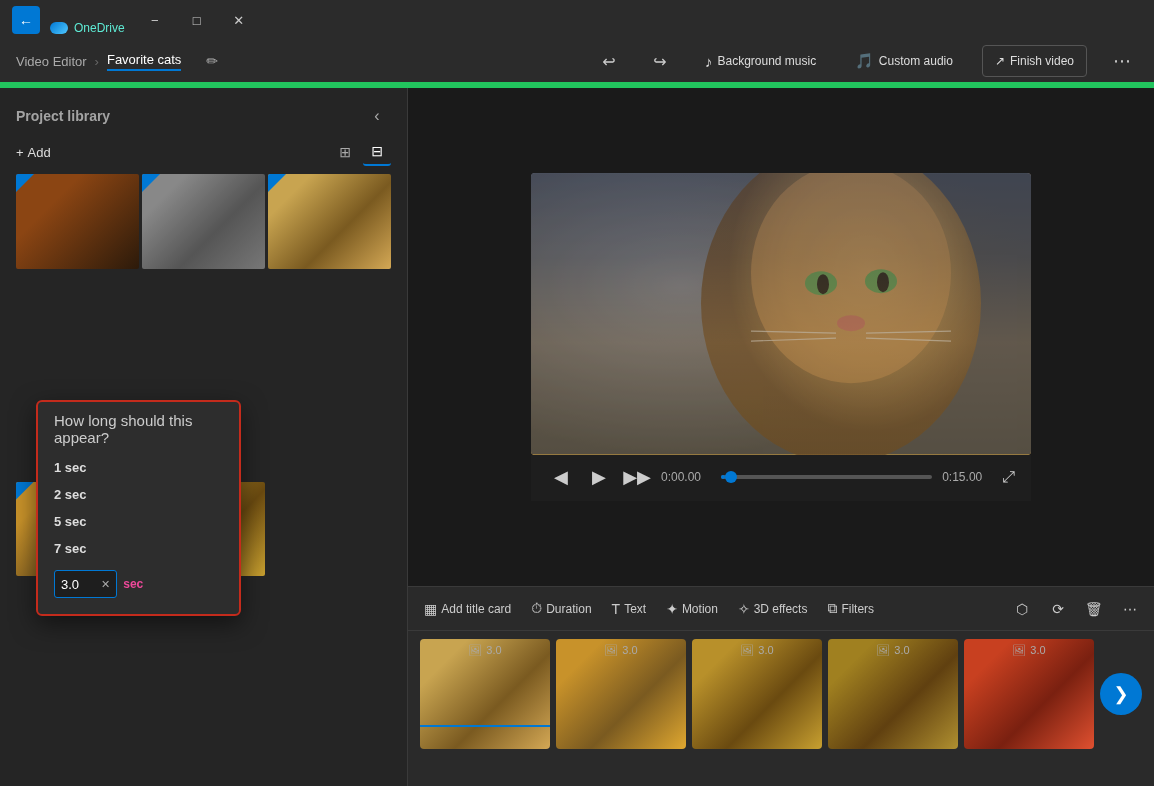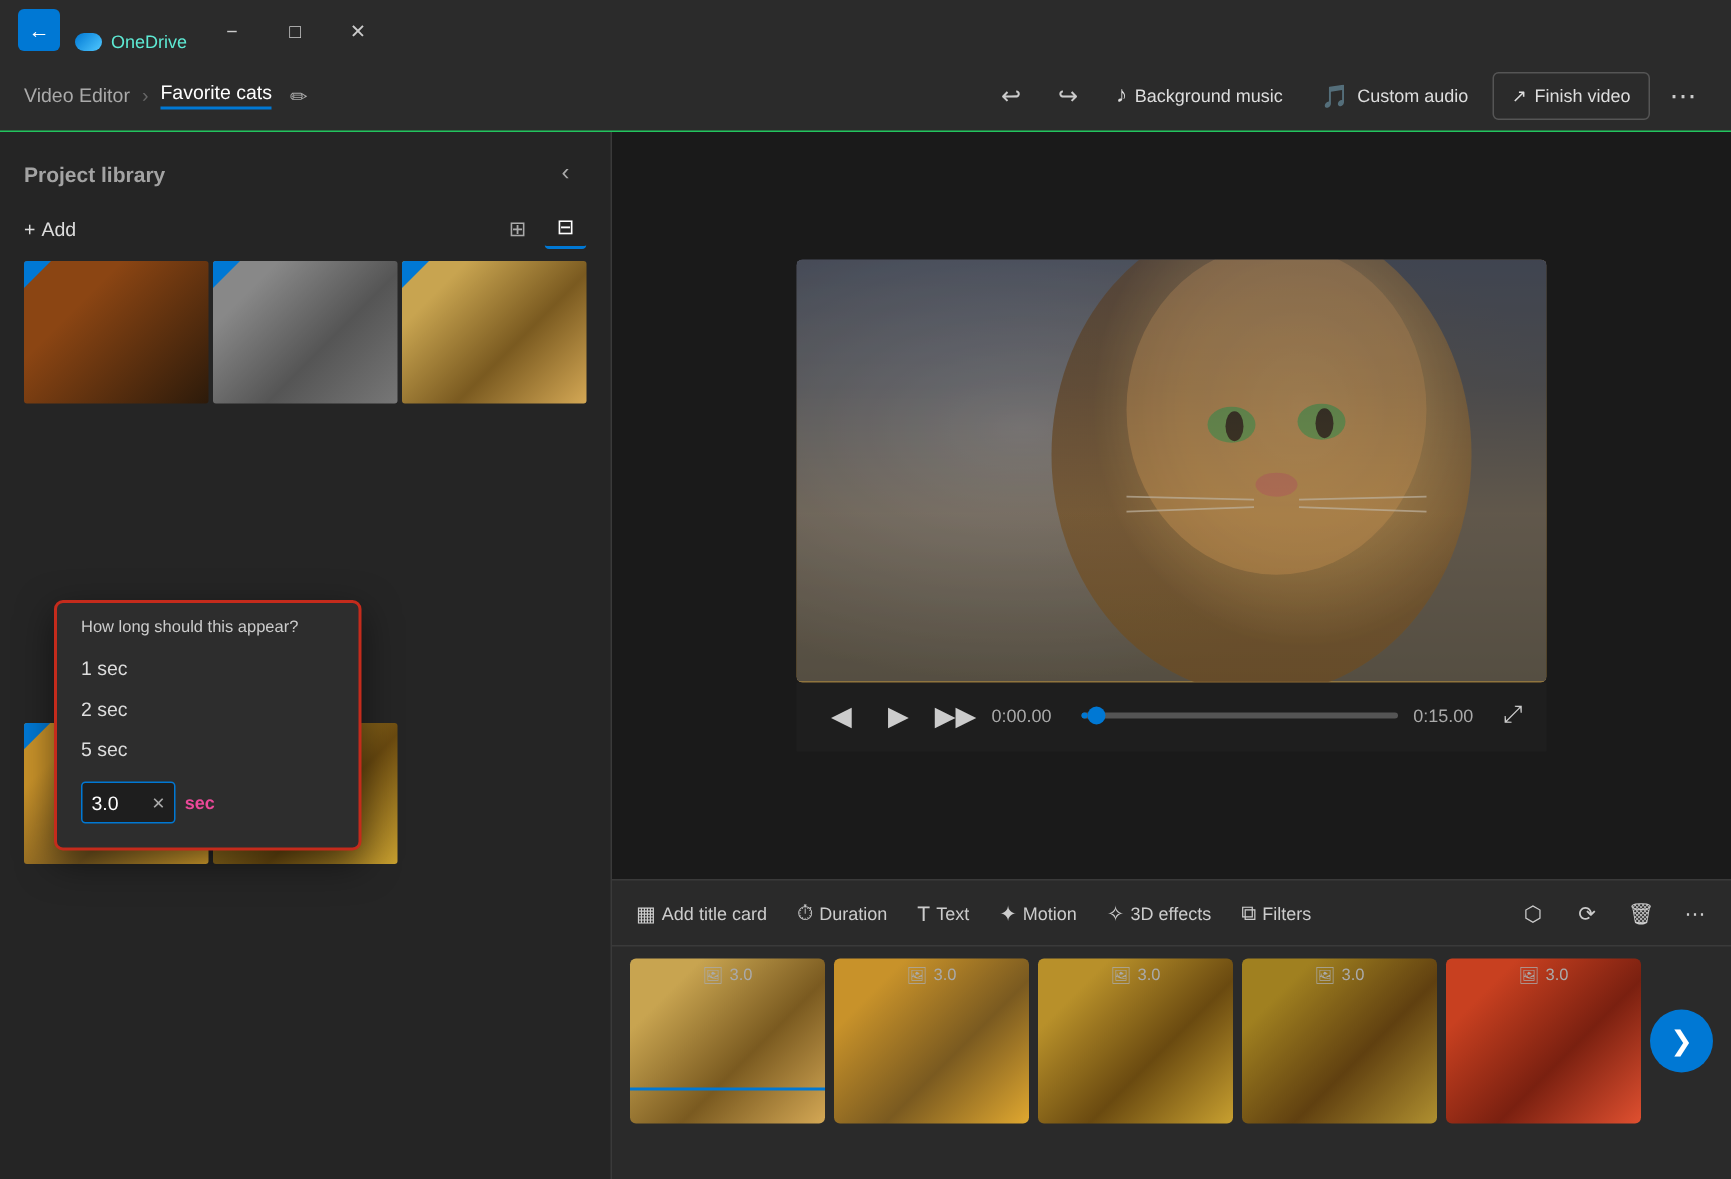--- a/index.html
+++ b/index.html
@@ -55,25 +55,25 @@
       font-size: 13px;
       cursor: pointer;
       display: flex; align-items: center; justify-content: center;
       border-radius: 3px;
     }
 
     
     .toolbar {
       height: 48px;
       background: #2b2b2b;
-      border-bottom: 1px solid #22c55e;
+      border-bottom: 6px solid #22c55e;
       display: flex;
       align-items: center;
       padding: 0 16px;
-      gap: 6px;
+      gap: 19px;
     }
     .toolbar-breadcrumb {
       display: flex; align-items: center; gap: 8px;
       font-size: 13px;
       color: #aaa;
     }
     .toolbar-breadcrumb .sep { color: #666; }
     .toolbar-breadcrumb .current {
       color: #fff;
       border-bottom: 2px solid #0078d4;
@@ -383,30 +383,30 @@
       top: 400px;
       width: 205px;
       background: #2d2d2d;
       border: 2px solid #c42b1c;
       border-radius: 6px;
       z-index: 100;
       box-shadow: 0 8px 24px rgba(0,0,0,0.5);
       padding: 10px 0;
     }
     .popup-title {
-      font-size: 11px; color: #ccc;
+      font-size: 15px; color: #ccc;
       padding: 0 16px 8px;
       font-weight: 500;
     }
     .popup-option {
       padding: 6px 16px;
       font-size: 13px;
       color: #ddd;
       cursor: pointer;
-      display: flex; align-items: center;
+      display: flex; align-items: center; font-weight: bold;
     }
     .popup-custom {
       display: flex; align-items: center; gap: 6px;
       padding: 6px 16px;
       margin-top: 2px;
     }
     .custom-input-wrap {
       display: flex; align-items: center;
       border: 1px solid #0078d4;
       border-radius: 3px;
@@ -637,20 +637,21 @@
     </div>
 
   </div>
 </div>
 
 <div class="duration-popup">
   <div class="popup-title">How long should this appear?</div>
   <div class="popup-option">1 sec</div>
   <div class="popup-option">2 sec</div>
   <div class="popup-option">5 sec</div>
+  <div class="popup-option">7 sec</div>
   <div class="popup-custom">
     <div class="custom-input-wrap">
       <input type="text" class="custom-input" value="3.0" style="">
       <button class="custom-clear">✕</button>
     </div>
     <span class="custom-unit">sec</span>
   </div>
 </div>
 
 </body></html>

